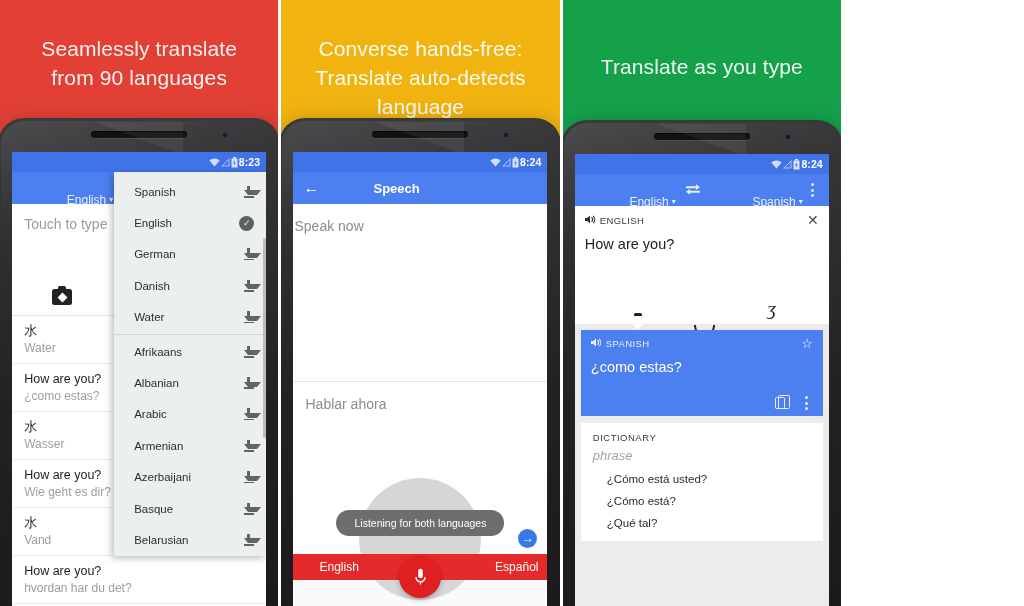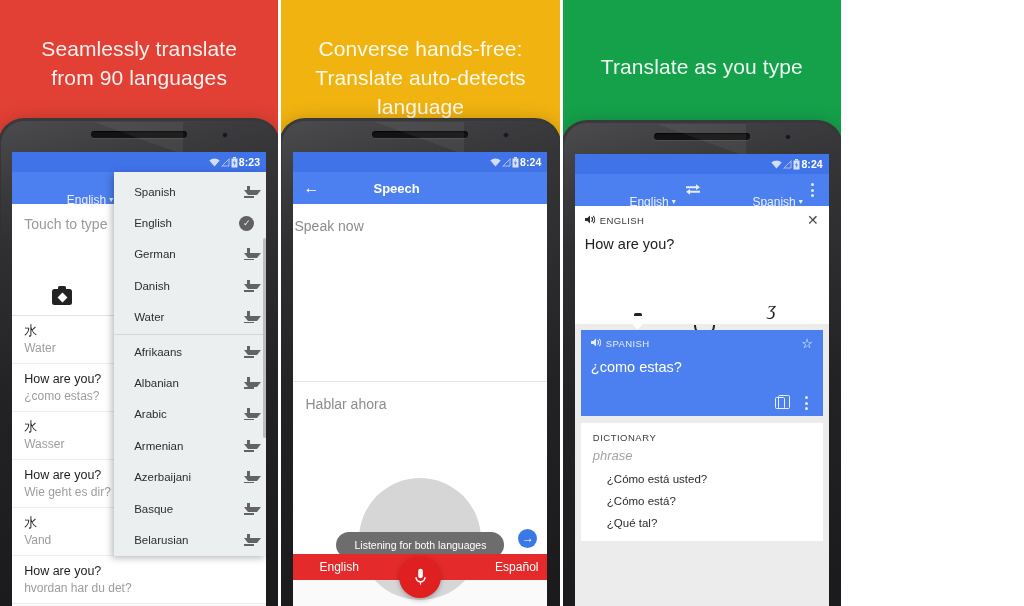--- a/index.html
+++ b/index.html
@@ -152,21 +152,21 @@
   .speech-top { background: #fff; height: 178px; border-bottom: 1px solid #e4e4e4; }
   .speech-top .hint { padding: 14px 1px 0; font-size: 14px; color: #8c8c8c; }
   .speech-bot { background: #fff; height: 198px; position: relative; }
   .speech-bot .hint { padding: 14px 12px 0; font-size: 14px; color: #8c8c8c; }
 
   .pulse {
     position: absolute; left: 50%; bottom: -20px; transform: translateX(-50%);
     width: 122px; height: 122px; border-radius: 50%; background: #d6d6d6;
   }
   .toast {
-    position: absolute; left: 50%; bottom: 22px; transform: translateX(-50%);
+    position: absolute; left: 50%; bottom: 44px; transform: translateX(-50%);
     background: #6d6d6d; color: #fff; border-radius: 16px;
     font-size: 10.5px; padding: 7px 18px; white-space: nowrap;
   }
   .fab-mic {
     position: absolute; left: 50%; bottom: -18px; transform: translateX(-50%);
     width: 42px; height: 42px; border-radius: 50%; background: #e02020;
     box-shadow: 0 2px 5px rgba(0,0,0,.25);
     display: flex; align-items: center; justify-content: center; z-index: 4;
   }
   .arrow-next {

